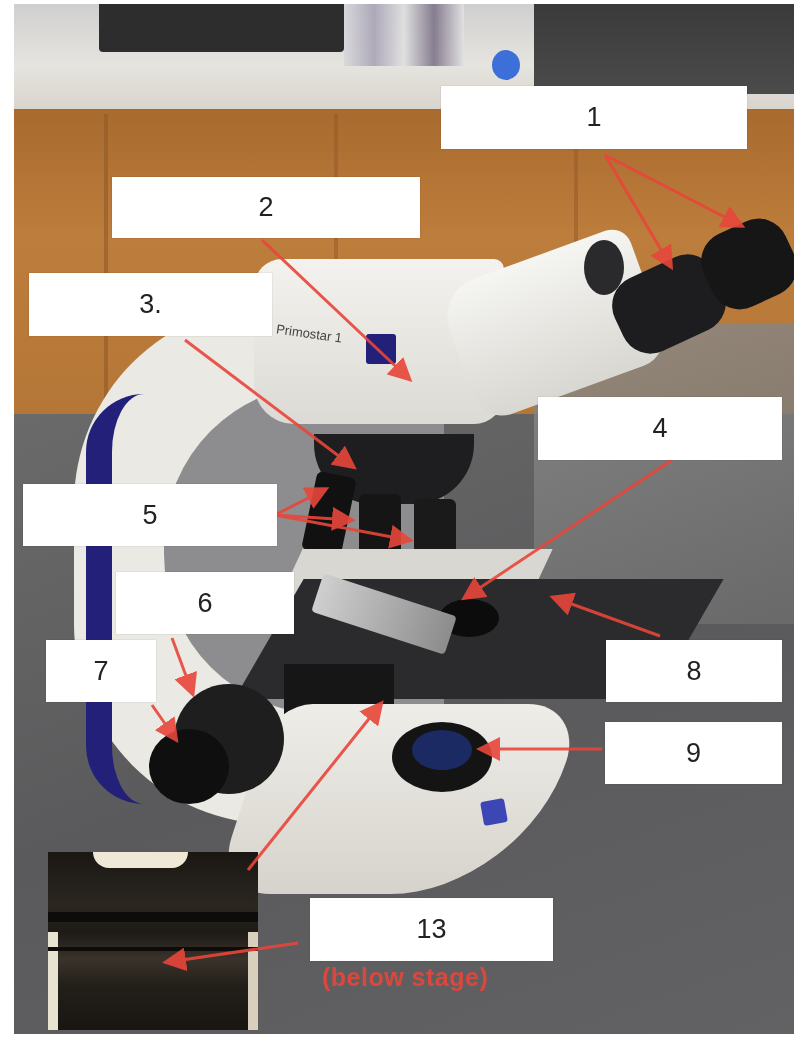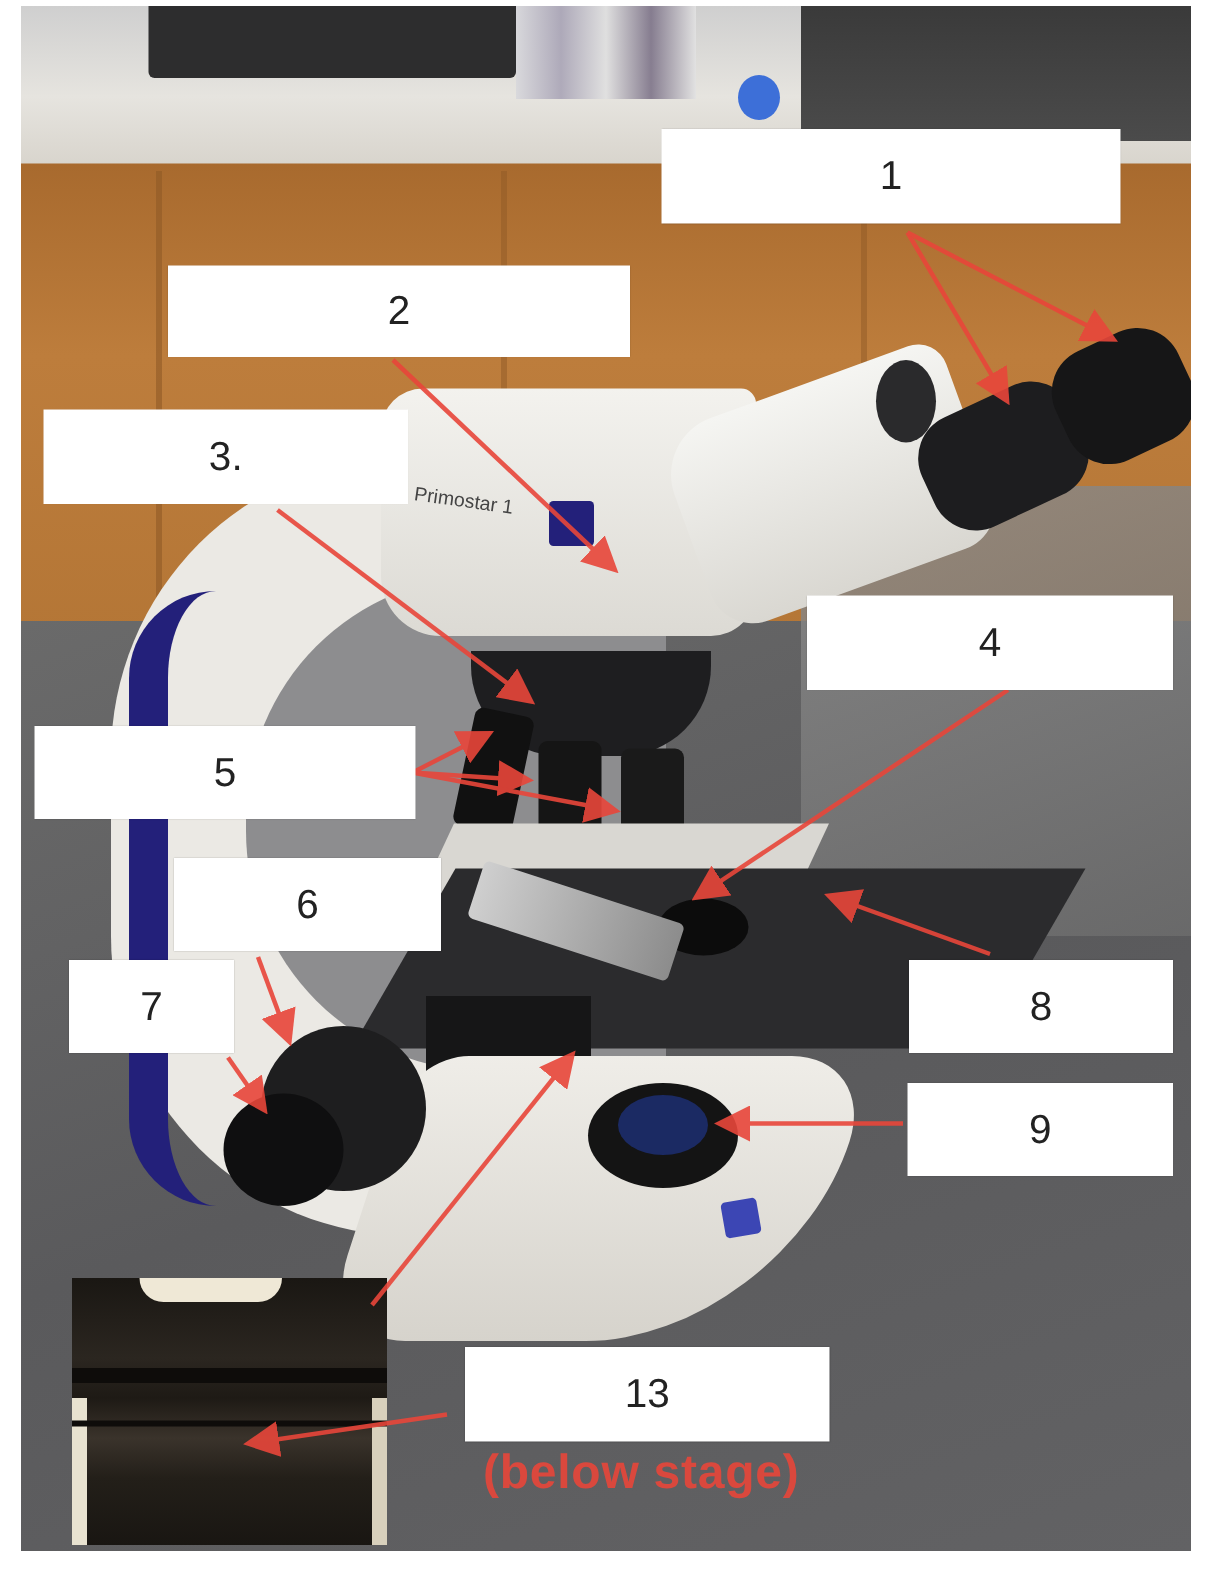--- a/index.html
+++ b/index.html
@@ -1,20 +1,20 @@
 <!DOCTYPE html>
 <html><head>
 <meta charset="utf-8">
 <style>
   html,body{margin:0;padding:0;background:#ffffff;}
   body{width:808px;height:1048px;position:relative;overflow:hidden;font-family:"Liberation Sans",sans-serif;}
   .photo{position:absolute;left:14px;top:4px;width:780px;height:1030px;overflow:hidden;background:#5c5c5e;}
   .abs{position:absolute;}
   .label-box{position:absolute;background:#ffffff;display:flex;align-items:center;justify-content:center;color:#222;font-size:27px;font-family:"Liberation Sans",sans-serif;box-shadow:0 0 1px rgba(0,0,0,.25);}
-  .note{position:absolute;color:#e8463a;font-weight:bold;font-size:32px;font-family:"Liberation Sans",sans-serif;letter-spacing:0.5px;opacity:.9;}
+  .note{position:absolute;color:#e8463a;font-weight:bold;font-size:25px;font-family:"Liberation Sans",sans-serif;letter-spacing:0.5px;opacity:.9;}
   svg.arrows{position:absolute;left:0;top:0;width:808px;height:1048px;pointer-events:none;}
 </style>
 </head>
 <body>
 
 <div class="photo">
 
   <div class="abs" style="left:0;top:0;width:780px;height:110px;background:linear-gradient(180deg,#cfcfcf 0%,#e6e4df 55%,#d7d3cb 100%);"></div>
   <div class="abs" style="left:85px;top:0;width:245px;height:48px;background:#2d2d2e;border-radius:0 0 4px 4px;"></div>
   <div class="abs" style="left:520px;top:0;width:260px;height:90px;background:linear-gradient(180deg,#3a3a3a,#4b4b4b);"></div>

